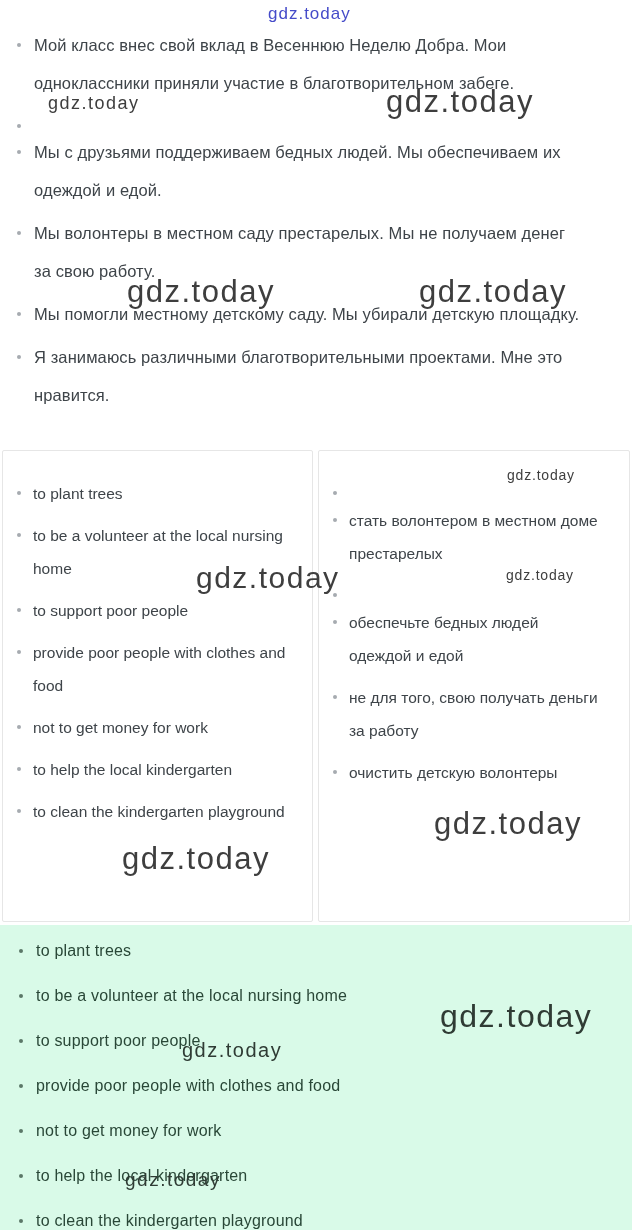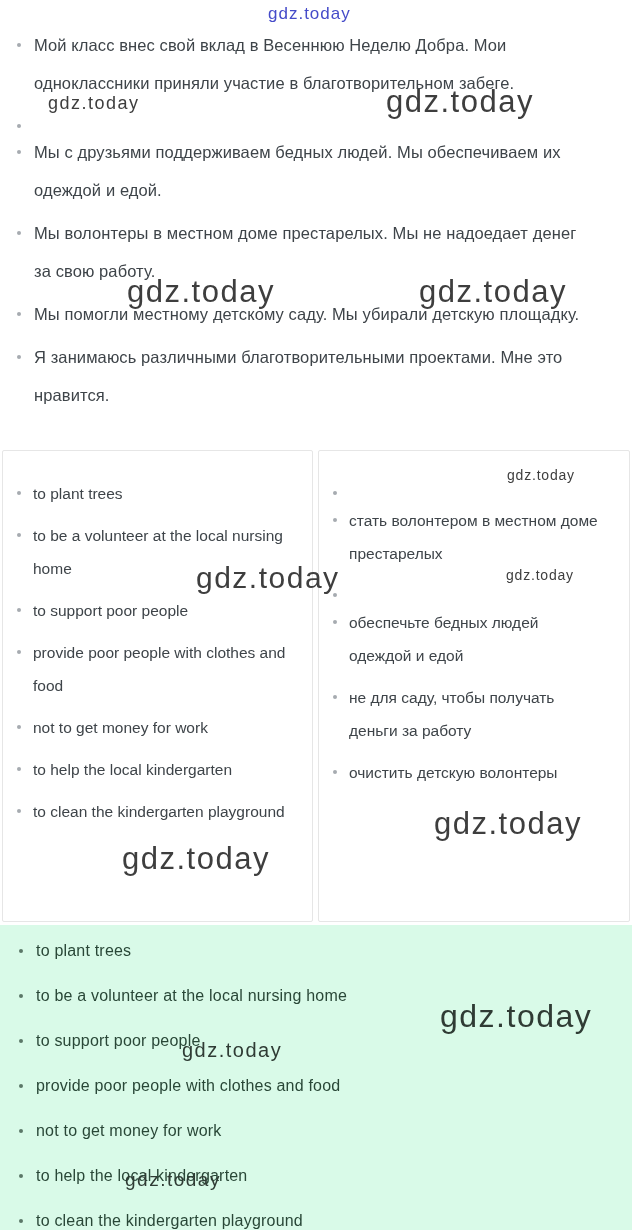--- a/index.html
+++ b/index.html
@@ -61,21 +61,21 @@
   </div>
   <div class="item">
     <span class="dot"></span>
   </div>
   <div class="item">
     <span class="dot"></span>
     <span class="txt">Мы с друзьями поддерживаем бедных людей. Мы обеспечиваем их одеждой и едой.</span>
   </div>
   <div class="item">
     <span class="dot"></span>
-    <span class="txt">Мы волонтеры в местном доме престарелых. Мы не надоедает денег за свою работу.</span>
+    <span class="txt">Мы волонтеры в местном саду престарелых. Мы не получаем денег за свою работу.</span>
   </div>
   <div class="item">
     <span class="dot"></span>
     <span class="txt">Мы помогли местному детскому саду. Мы убирали детскую площадку.</span>
   </div>
   <div class="item">
     <span class="dot"></span>
     <span class="txt">Я занимаюсь различными благотворительными проектами. Мне это нравится.</span>
   </div>
 </div>
@@ -123,21 +123,21 @@
     </div>
     <div class="item">
       <span class="dot"></span>
     </div>
     <div class="item">
       <span class="dot"></span>
       <span class="txt">обеспечьте бедных людей одеждой и едой</span>
     </div>
     <div class="item">
       <span class="dot"></span>
-      <span class="txt">не для саду, чтобы получать деньги за работу</span>
+      <span class="txt">не для того, свою получать деньги за работу</span>
     </div>
     <div class="item">
       <span class="dot"></span>
       <span class="txt">очистить детскую волонтеры</span>
     </div>
   </div>
 
 </div>
 
 <div class="answers">

